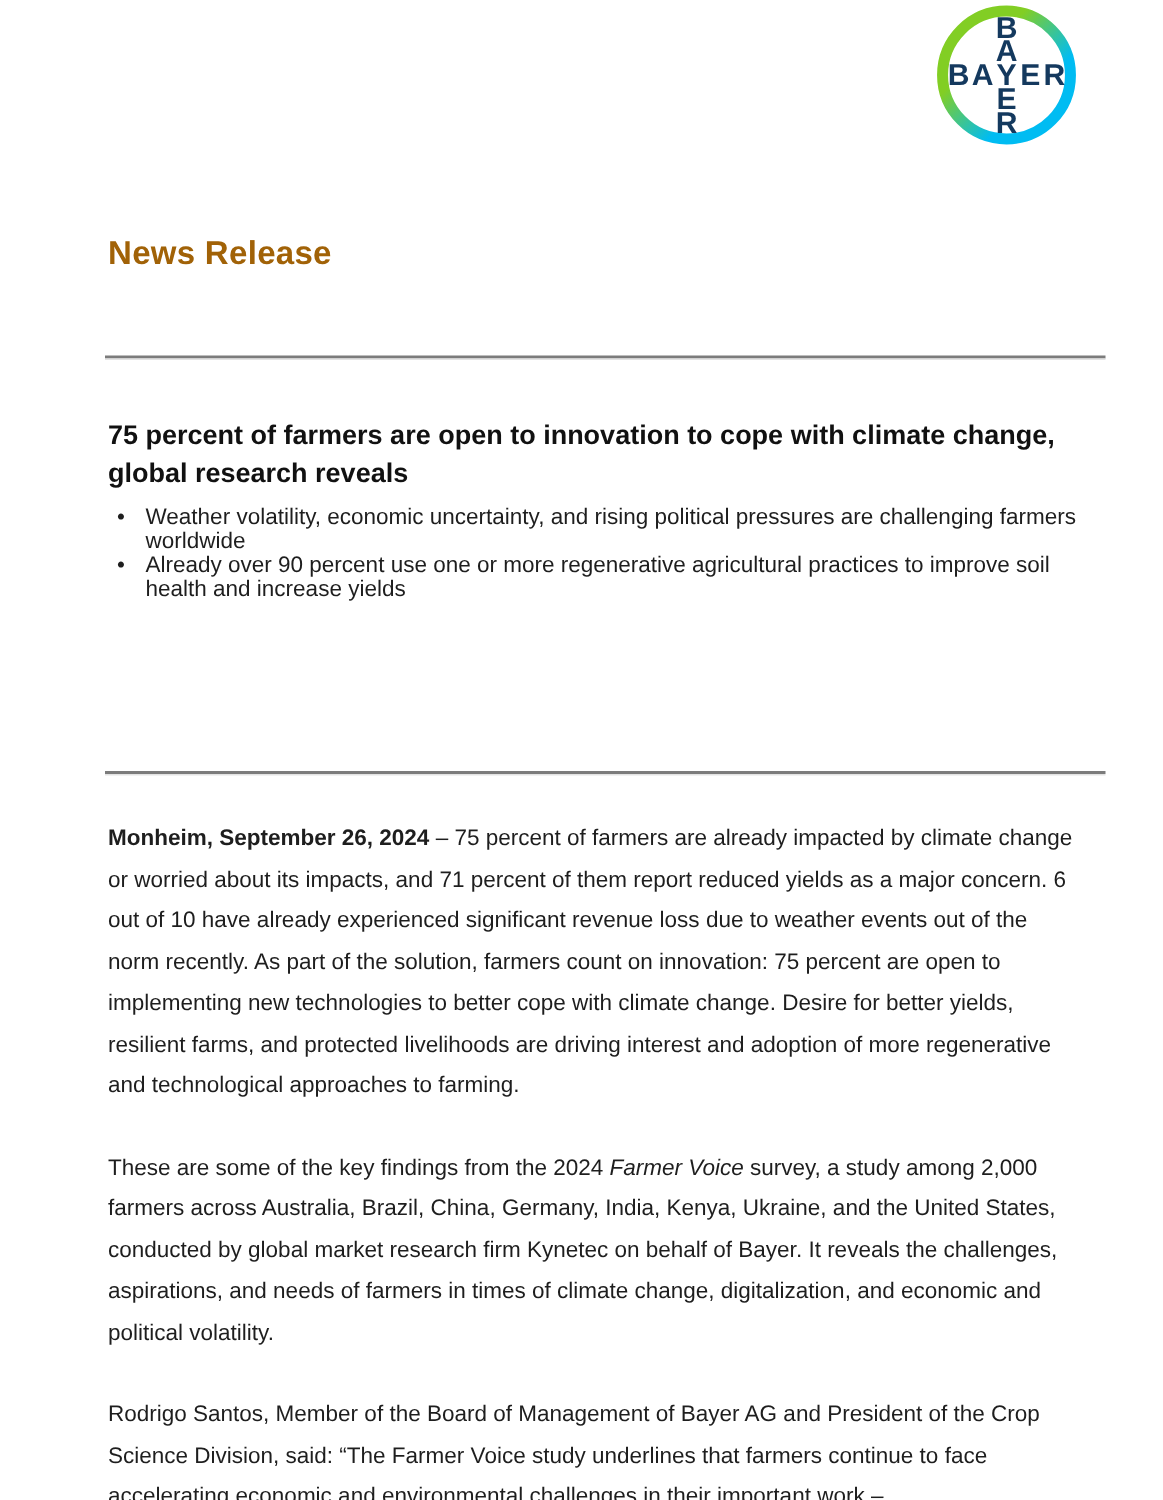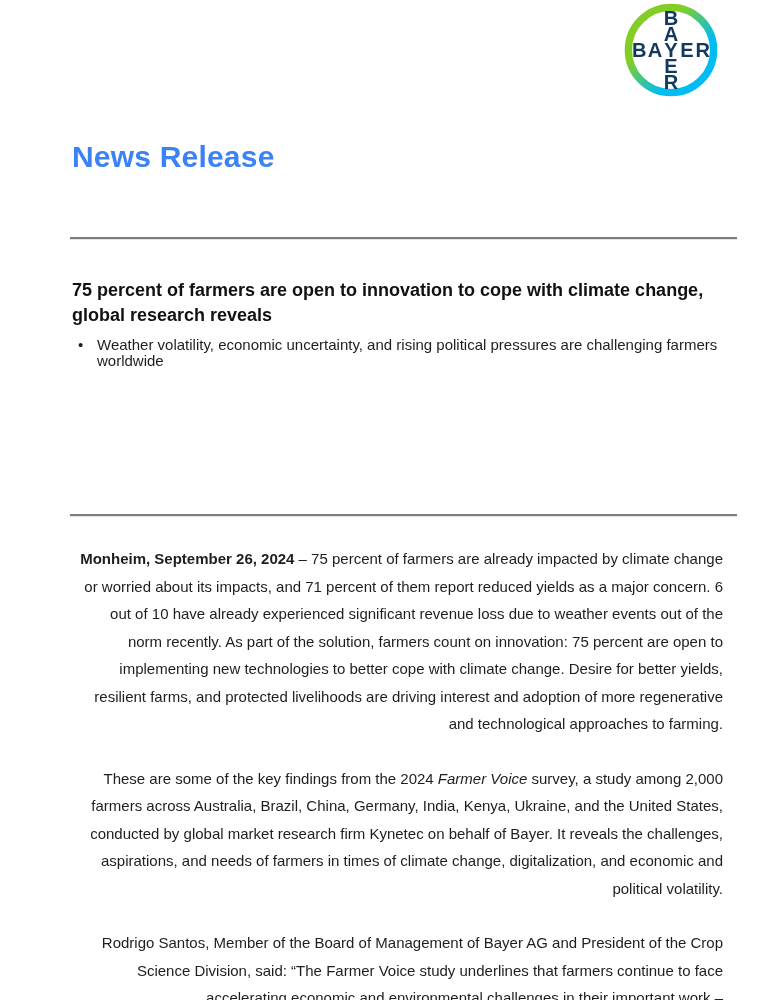--- a/index.html
+++ b/index.html
@@ -38,24 +38,24 @@
     text-decoration: none;
     display: inline-block;
     margin-top: 1px;
     cursor: pointer;
   }
 
   
   .news-release {
     position: absolute;
     left: 72px;
-    top: 140px;
-    font-size: 30px;
+    top: 156px;
+    font-size: 22px;
     font-weight: 700;
-    color: #3b82f6;
+    color: #a16207;
     letter-spacing: 0.2px;
   }
 
   
   .rule {
     position: absolute;
     left: 70px;
     width: 667px;
     height: 0;
     border-top: 2px solid #7c7c7c;
@@ -105,21 +105,20 @@
   .body-copy {
     position: absolute;
     left: 72px;
     top: 545px;
     width: 667px;
     font-size: 15px;
     line-height: 27.5px;
   }
   .body-copy p {
     margin: 0 16px 27px 0;
-    text-align: right;
   }
 </style>
 </head>
 <body>
 
 <div class="page">
 
   <div class="logo-wrap">
     <svg id="bayer-logo-svg" viewBox="0 0 100 100" width="98" height="98">
       <defs>
@@ -145,20 +144,21 @@
 
 
   <div class="news-release">News Release</div>
 
   <div class="rule rule-1"></div>
 
   <div class="headline">75 percent of farmers are open to innovation to cope with climate change, global research reveals</div>
 
   <ul class="highlights" id="highlights-list">
       <li>Weather volatility, economic uncertainty, and rising political pressures are challenging farmers worldwide</li>
+      <li>Already over 90 percent use one or more regenerative agricultural practices to improve soil health and increase yields</li>
     </ul>
 
   <div class="rule rule-2"></div>
 
   <div class="body-copy" id="paragraphs">
       <p><span style="font-weight: 700;">Monheim, September 26, 2024</span><span> – 75 percent of farmers are already impacted by climate change or worried about its impacts, and 71 percent of them report reduced yields as a major concern. 6 out of 10 have already experienced significant revenue loss due to weather events out of the norm recently. As part of the solution, farmers count on innovation: 75 percent are open to implementing new technologies to better cope with climate change. Desire for better yields, resilient farms, and protected livelihoods are driving interest and adoption of more regenerative and technological approaches to farming.</span></p>
       <p><span>These are some of the key findings from the 2024 </span><span style="font-style: italic;">Farmer Voice</span><span> survey, a study among 2,000 farmers across Australia, Brazil, China, Germany, India, Kenya, Ukraine, and the United States, conducted by global market research firm Kynetec on behalf of Bayer. It reveals the challenges, aspirations, and needs of farmers in times of climate change, digitalization, and economic and political volatility.</span></p>
       <p><span>Rodrigo Santos, Member of the Board of Management of Bayer AG and President of the Crop Science Division, said: “The Farmer Voice study underlines that farmers continue to face accelerating economic and environmental challenges in their important work –</span></p>
     </div>
 

